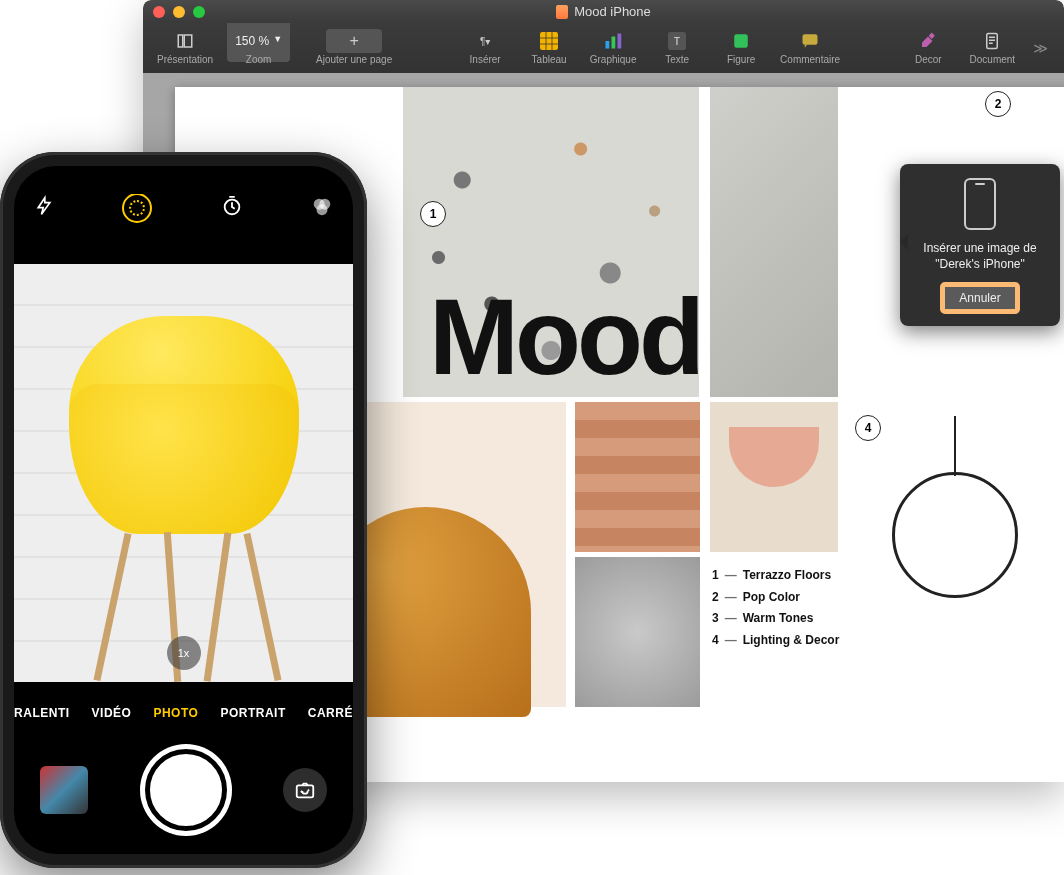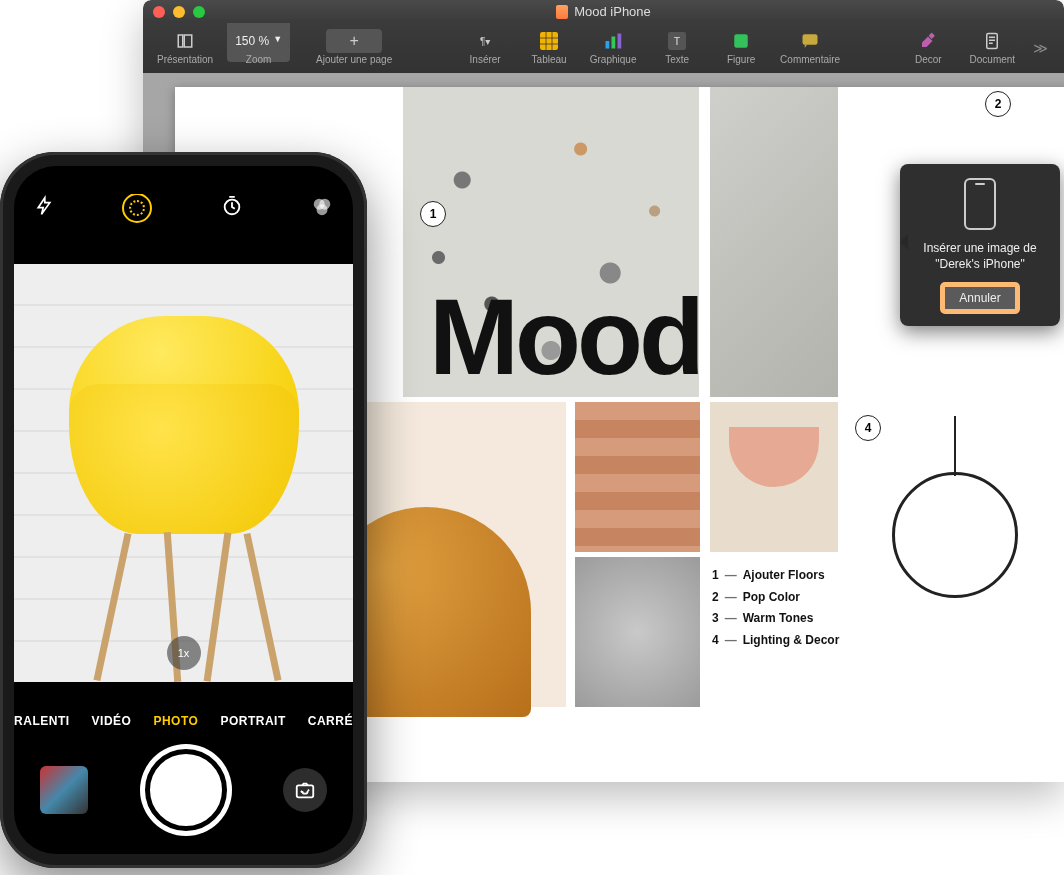--- a/index.html
+++ b/index.html
@@ -82,21 +82,21 @@
      repeating-linear-gradient(0deg,#eee 0 40px,#e2e2e2 40px 42px),
      repeating-linear-gradient(90deg,transparent 0 80px,rgba(0,0,0,.04) 80px 82px);}
   .chair-seat{position:absolute;left:50%;top:120px;transform:translateX(-50%);width:230px;height:150px;background:radial-gradient(circle at 40% 30%,#ffe34a,#f2c600);border-radius:30px 30px 70px 70px / 30px 30px 110px 110px;}
   .chair-back{position:absolute;left:50%;top:52px;transform:translateX(-50%);width:230px;height:120px;background:radial-gradient(circle at 40% 30%,#ffe95e,#f6cf06);border-radius:120px 120px 30px 30px;}
   .legA,.legB,.legC,.legD{position:absolute;width:7px;height:150px;background:#caa26c;bottom:0;}
   .legA{left:95px;transform:rotate(12deg);}
   .legB{left:155px;transform:rotate(-4deg);}
   .legC{left:200px;transform:rotate(8deg);}
   .legD{left:245px;transform:rotate(-12deg);}
   .zoom1x{position:absolute;left:50%;bottom:12px;transform:translateX(-50%);width:34px;height:34px;border-radius:50%;background:rgba(60,60,60,.6);color:#fff;font-size:11px;display:flex;align-items:center;justify-content:center;z-index:3;}
-  .modes{position:absolute;left:0;right:0;bottom:118px;height:30px;display:flex;align-items:center;justify-content:center;gap:22px;color:#fff;font-size:12px;font-weight:600;letter-spacing:.5px;}
+  .modes{position:absolute;left:0;right:0;bottom:118px;height:30px;display:flex;justify-content:center;gap:22px;color:#fff;font-size:12px;font-weight:600;letter-spacing:.5px;}
   .modes span[data-active] {color:#ffcc00;}
   .cam-bottom{position:absolute;left:0;right:0;bottom:18px;height:92px;display:flex;align-items:center;justify-content:space-between;padding:0 26px;}
   .thumb{width:48px;height:48px;border-radius:6px;background:linear-gradient(135deg,#c33,#48a,#333);}
   .shutter{width:72px;height:72px;border-radius:50%;background:#fff;border:5px solid #000;box-shadow:0 0 0 5px #fff;}
   .switch{width:44px;height:44px;border-radius:50%;background:#2d2d2d;display:flex;align-items:center;justify-content:center;color:#fff;font-size:18px;}
 </style>
 </head>
 <body>
 
 <div id="stage">
@@ -228,21 +228,21 @@
         <div class="mb-img mirror"></div>
 
         <div class="mood-title">
           <span>Mood</span><br>
         </div>
 
         <div class="legend">
           <div class="row">
               <span>1</span>
               <span class="dash">—</span>
-              <span>Ajouter Floors</span>
+              <span>Terrazzo Floors</span>
             </div>
           <div class="row">
               <span>2</span>
               <span class="dash">—</span>
               <span>Pop Color</span>
             </div>
           <div class="row">
               <span>3</span>
               <span class="dash">—</span>
               <span>Warm Tones</span>

